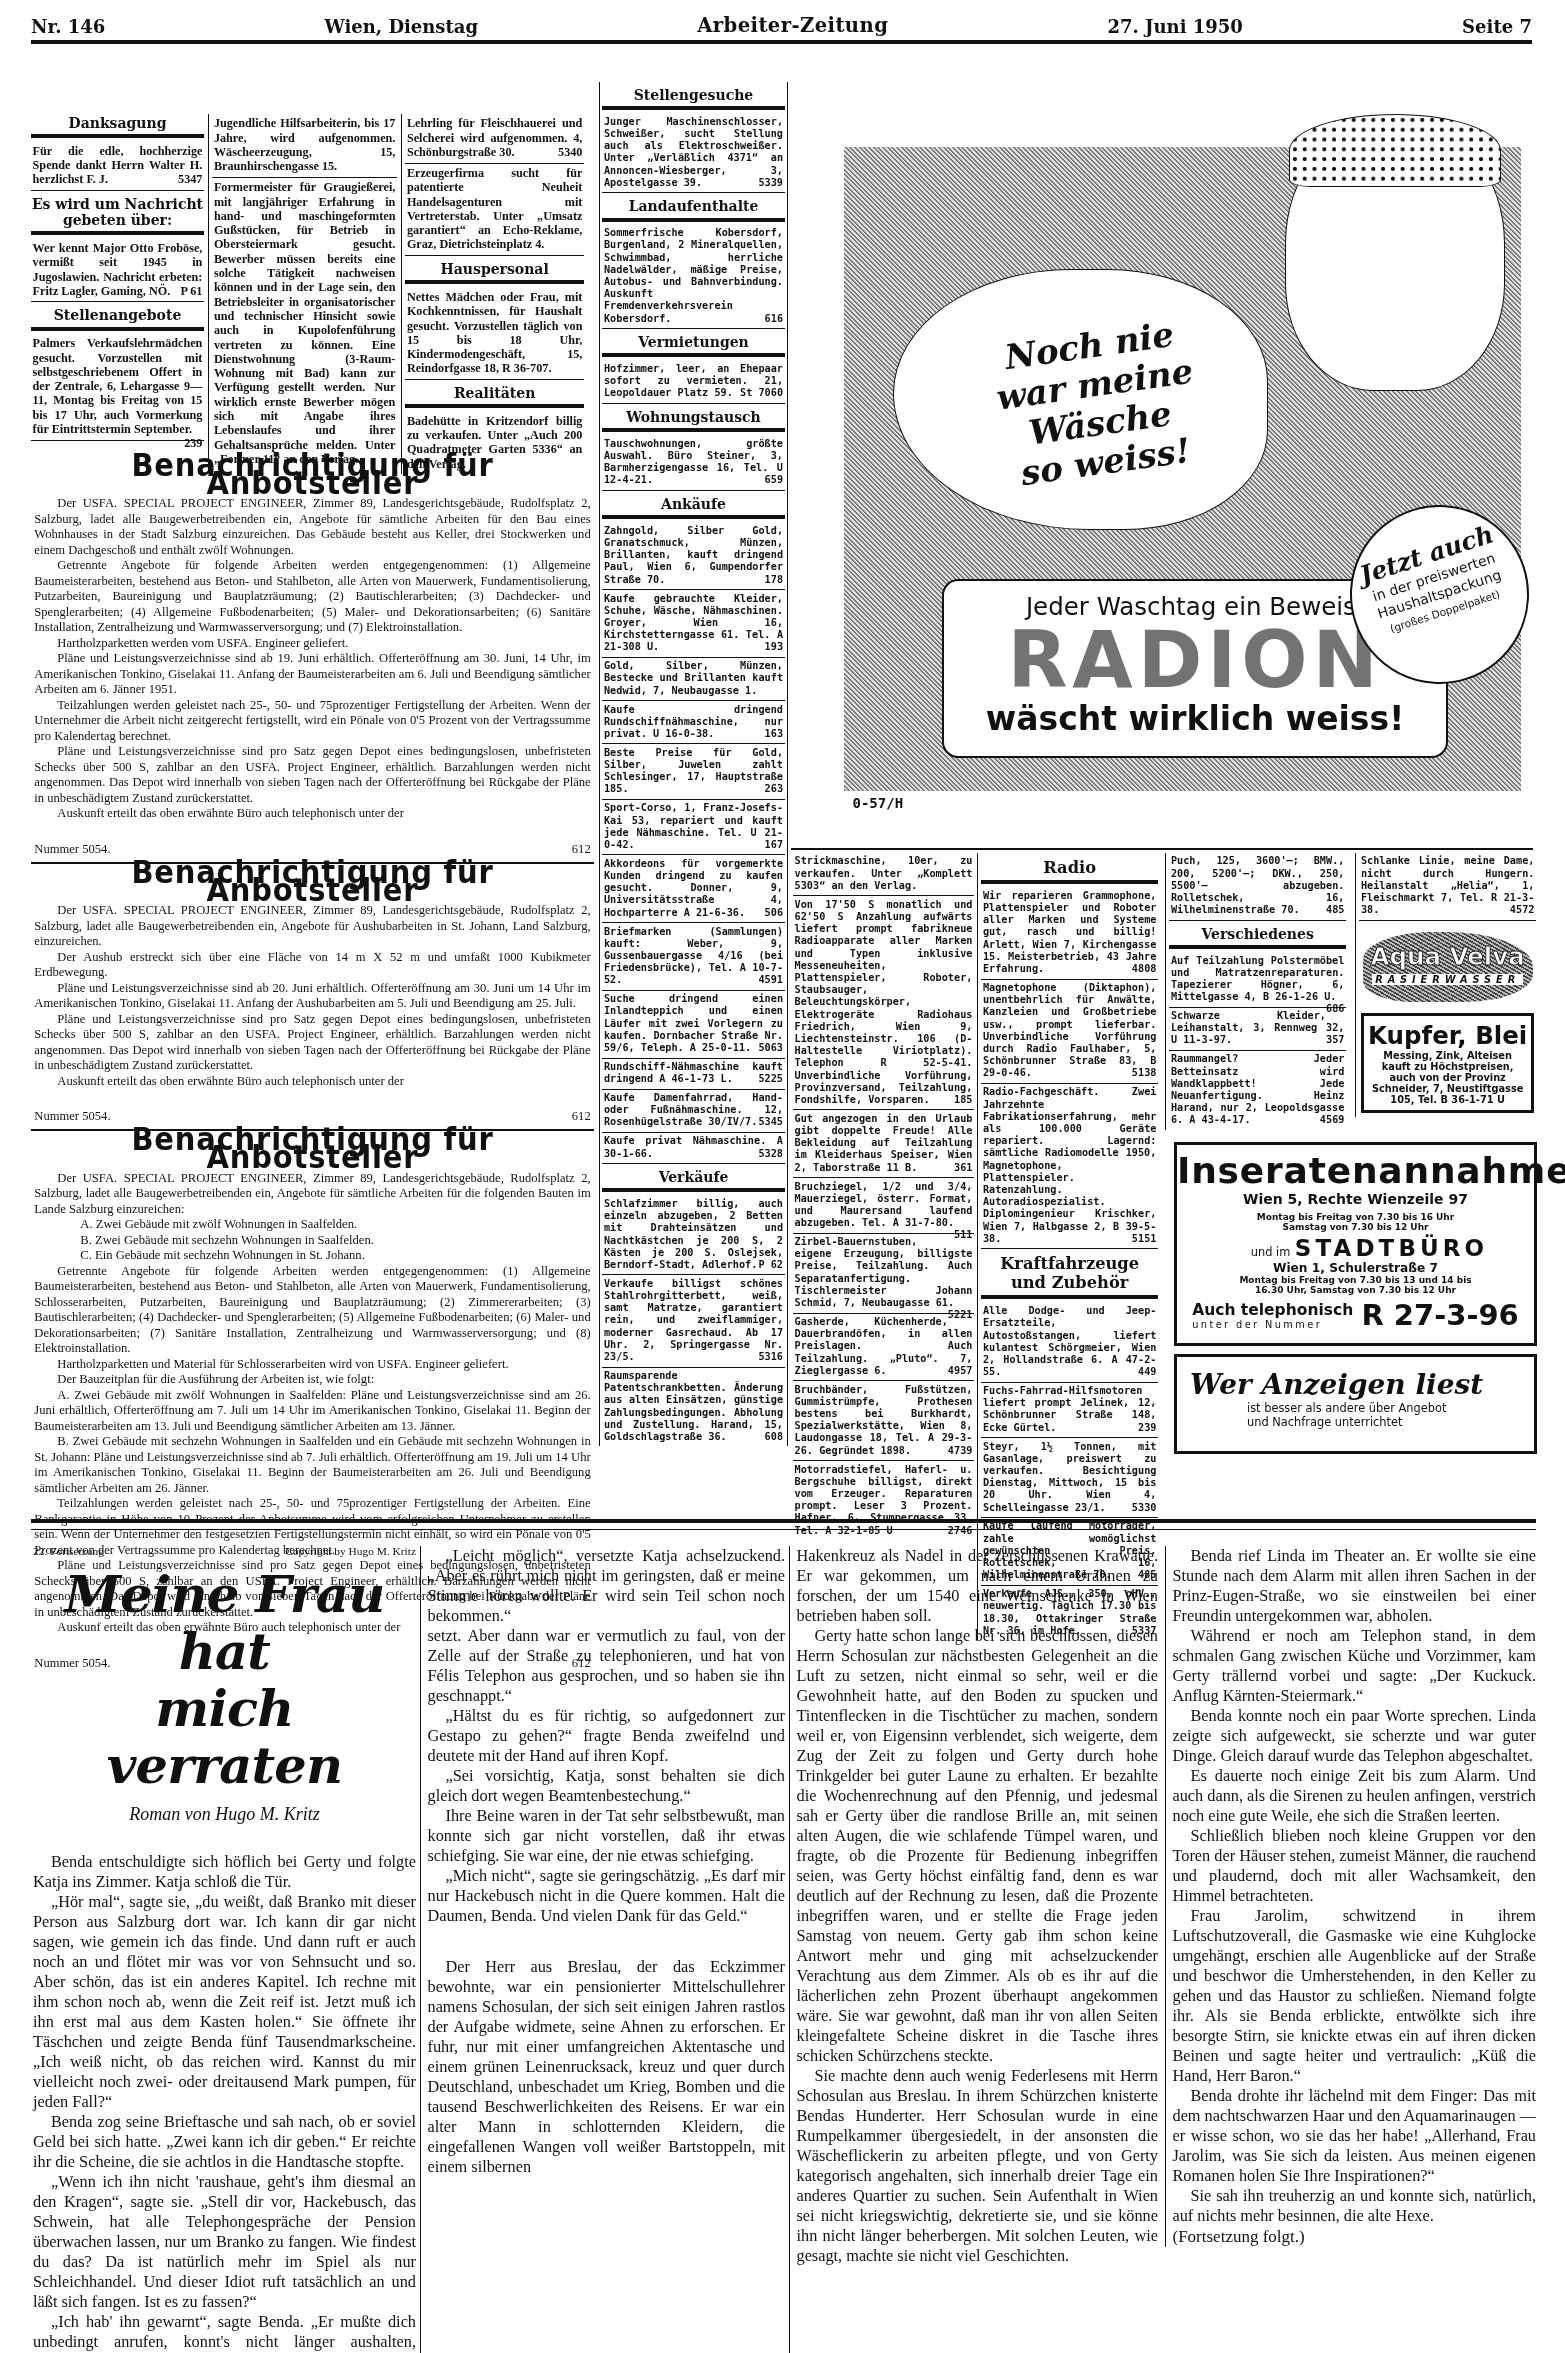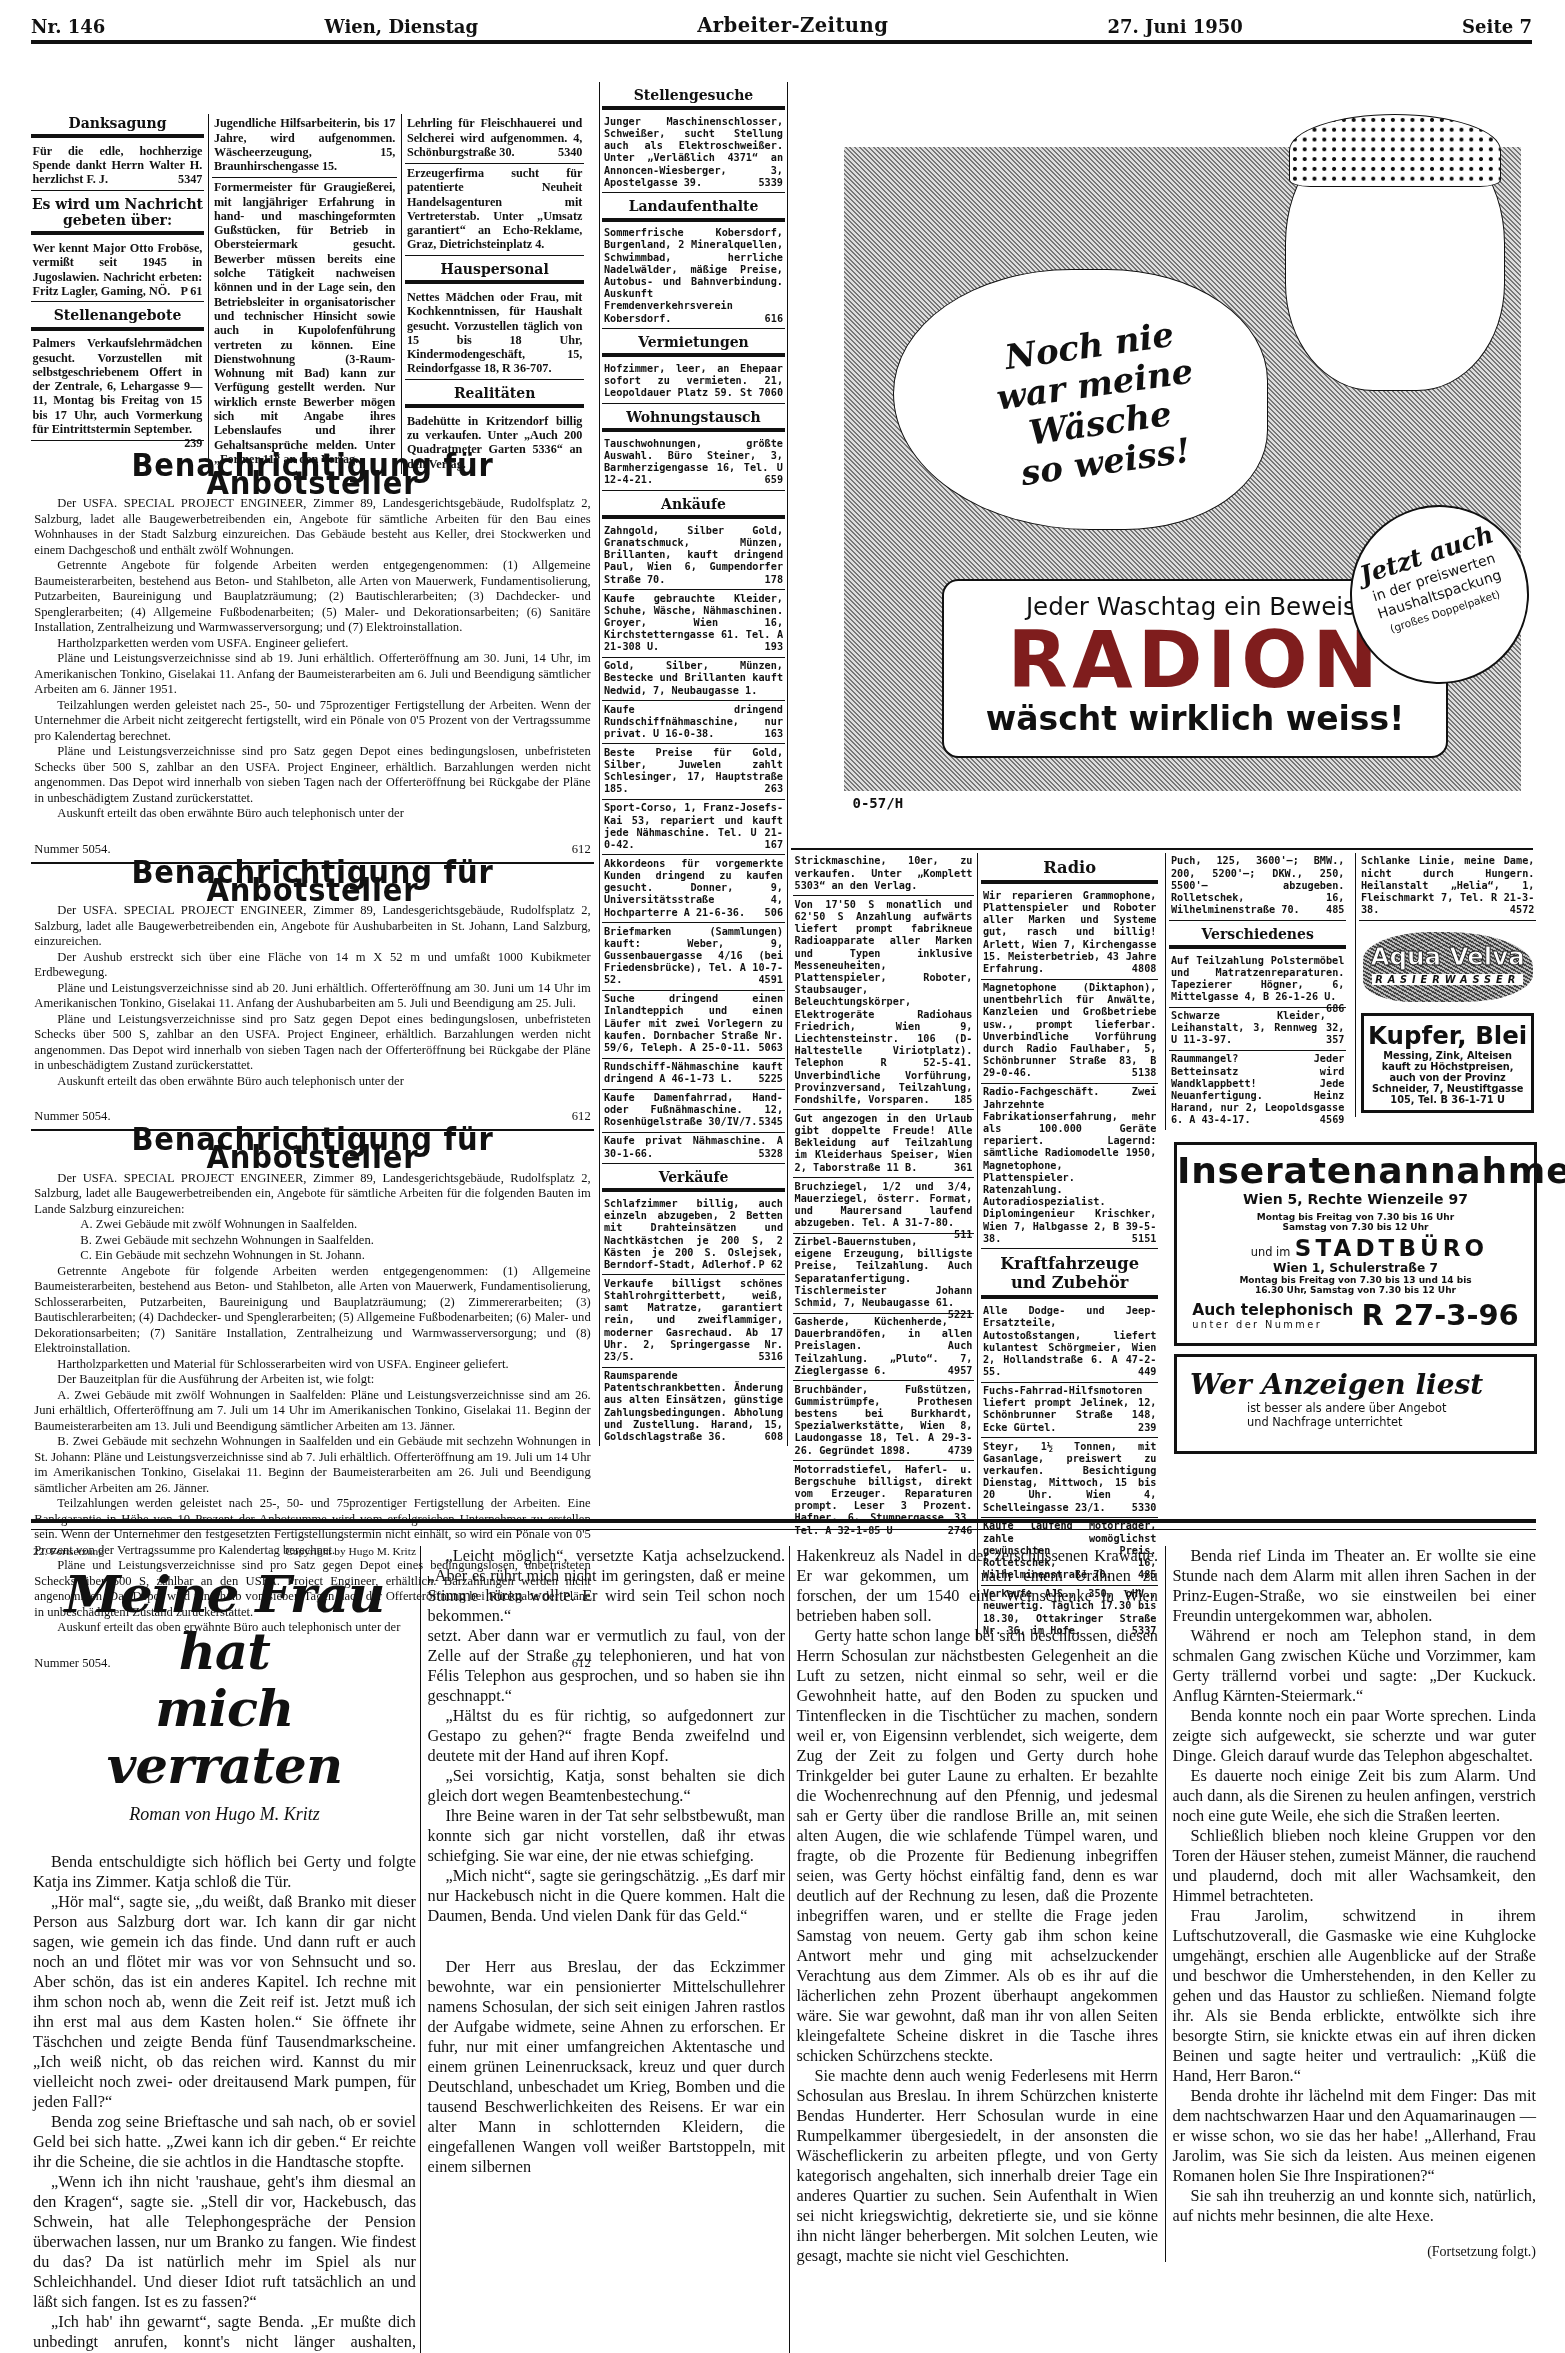--- a/index.html
+++ b/index.html
@@ -21,21 +21,21 @@
   .notice p.list { padding-left: 46px; text-indent: 0; }
   .notice .sig { display: flex; justify-content: space-between; margin-top: 20px; }
   .radion { left: 828px; top: 114px; width: 710px; height: 710px; border: 0; }
   .radion .bg { position: absolute; left: 16.3px; top: 33px; width: 677px; height: 644px; background: repeating-linear-gradient(45deg, #777 0 1.6px, #ddd 1.6px 3.3px); }
   .radion .wash { position: absolute; left: 65px; top: 155px; width: 375px; height: 261px; background: #fff; border-radius: 50% 45% 40% 55%; border: 1.6px solid #111; }
   .radion .woman { position: absolute; left: 457px; top: 8.2px; width: 220px; height: 269px; background: #fff; border-radius: 45% 45% 40% 40%; border: 1.6px solid #111; }
   .radion .scarf { position: absolute; left: 461px; top: 0; width: 212px; height: 73px; background: radial-gradient(circle, #111 1.6px, #fff 2.4px) 0 0/9.8px 9.8px; border-radius: 50% 50% 10% 10%; border: 1.6px solid #111; }
   .radion .slogan { position: absolute; left: 98px; top: 212px; font-family: "DejaVu Serif", serif; font-style: italic; font-weight: bold; font-size: 34px; line-height: 39px; transform: rotate(-8deg); text-align: center; width: 343px; }
   .radion .box { position: absolute; left: 114px; top: 465px; width: 506px; height: 179px; background: #fff; border: 2.4px solid #111; border-radius: 16.3px; text-align: center; }
   .radion .box .l1 { font-family: "DejaVu Sans", sans-serif; font-size: 24.5px; margin-top: 11.4px; }
-  .radion .box .brand { font-family: "DejaVu Sans", sans-serif; font-weight: 900; font-size: 78px; line-height: 78px; letter-spacing: 4.9px; color: #7f1d1d; }
+  .radion .box .brand { font-family: "DejaVu Sans", sans-serif; font-weight: 900; font-size: 78px; line-height: 78px; letter-spacing: 4.9px; color: #737373; }
   .radion .box .l3 { font-family: "DejaVu Sans", sans-serif; font-weight: bold; font-size: 33px; }
   .radion .seal { position: absolute; left: 522px; top: 391px; width: 179px; height: 179px; border-radius: 50%; background: #fff; border: 2.4px solid #111; transform: rotate(-18deg); text-align: center; padding-top: 31px; font-family: "DejaVu Sans", sans-serif; font-size: 14px; line-height: 18px; }
   .radion .seal .j { font-family: "DejaVu Serif", serif; font-style: italic; font-weight: bold; font-size: 24.5px; line-height: 29px; }
   .radion .code { position: absolute; left: 24.5px; top: 681px; font-family: "DejaVu Sans Mono", monospace; font-weight: bold; font-size: 14px; }
   .bigad { border: 3.3px solid #111; text-align: center; font-family: "DejaVu Sans", sans-serif; font-weight: bold; }
   .novel { font-family: "Liberation Serif", serif; font-size: 16.3px; line-height: 20px; text-align: justify; }
   .novel p { text-indent: 18px; }
   .novel .gap { height: 31px; }
   .novel-title { font-family: "DejaVu Serif", serif; font-weight: 900; font-style: italic; font-size: 51px; line-height: 57px; text-align: center; letter-spacing: -0.8px; }
   .dbl { border-top: 4.9px solid #111; border-bottom: 1.6px solid #111; height: 11.4px; }
@@ -285,15 +285,15 @@
 
 <div class="abs novel vrule" style="left:1165px;top:1546px;width:371px;padding-left:6.5px;">
   <p>Benda rief Linda im Theater an. Er wollte sie eine Stunde nach dem Alarm mit allen ihren Sachen in der Prinz-Eugen-Straße, wo sie einstweilen bei einer Freundin untergekommen war, abholen.</p>
   <p>Während er noch am Telephon stand, in dem schmalen Gang zwischen Küche und Vorzimmer, kam Gerty trällernd vorbei und sagte: „Der Kuckuck. Anflug Kärnten-Steiermark.“</p>
   <p>Benda konnte noch ein paar Worte sprechen. Linda zeigte sich aufgeweckt, sie scherzte und war guter Dinge. Gleich darauf wurde das Telephon abgeschaltet.</p>
   <p>Es dauerte noch einige Zeit bis zum Alarm. Und auch dann, als die Sirenen zu heulen anfingen, verstrich noch eine gute Weile, ehe sich die Straßen leerten.</p>
   <p>Schließlich blieben noch kleine Gruppen vor den Toren der Häuser stehen, zumeist Männer, die rauchend und plaudernd, doch mit aller Wachsamkeit, den Himmel betrachteten.</p>
   <p>Frau Jarolim, schwitzend in ihrem Luftschutzoverall, die Gasmaske wie eine Kuhglocke umgehängt, erschien alle Augenblicke auf der Straße und beschwor die Umherstehenden, in den Keller zu gehen und das Haustor zu schließen. Niemand folgte ihr. Als sie Benda erblickte, entwölkte sich ihre besorgte Stirn, sie knickte etwas ein auf ihren dicken Beinen und sagte heiter und vertraulich: „Küß die Hand, Herr Baron.“</p>
   <p>Benda drohte ihr lächelnd mit dem Finger: Das mit dem nachtschwarzen Haar und den Aquamarinaugen — er wisse schon, wo sie das her habe! „Allerhand, Frau Jarolim, was Sie sich da leisten. Aus meinen eigenen Romanen holen Sie Ihre Inspirationen?“</p>
   <p>Sie sah ihn treuherzig an und konnte sich, natürlich, auf nichts mehr besinnen, die alte Hexe.</p>
-  <div style="text-align:right;font-size:14px;margin-top:16px;">(Fortsetzung folgt.)</div>
+  <div style="text-align:left;font-size:17px;margin-top:1px;">(Fortsetzung folgt.)</div>
 </div>
 
 
 </body></html>

